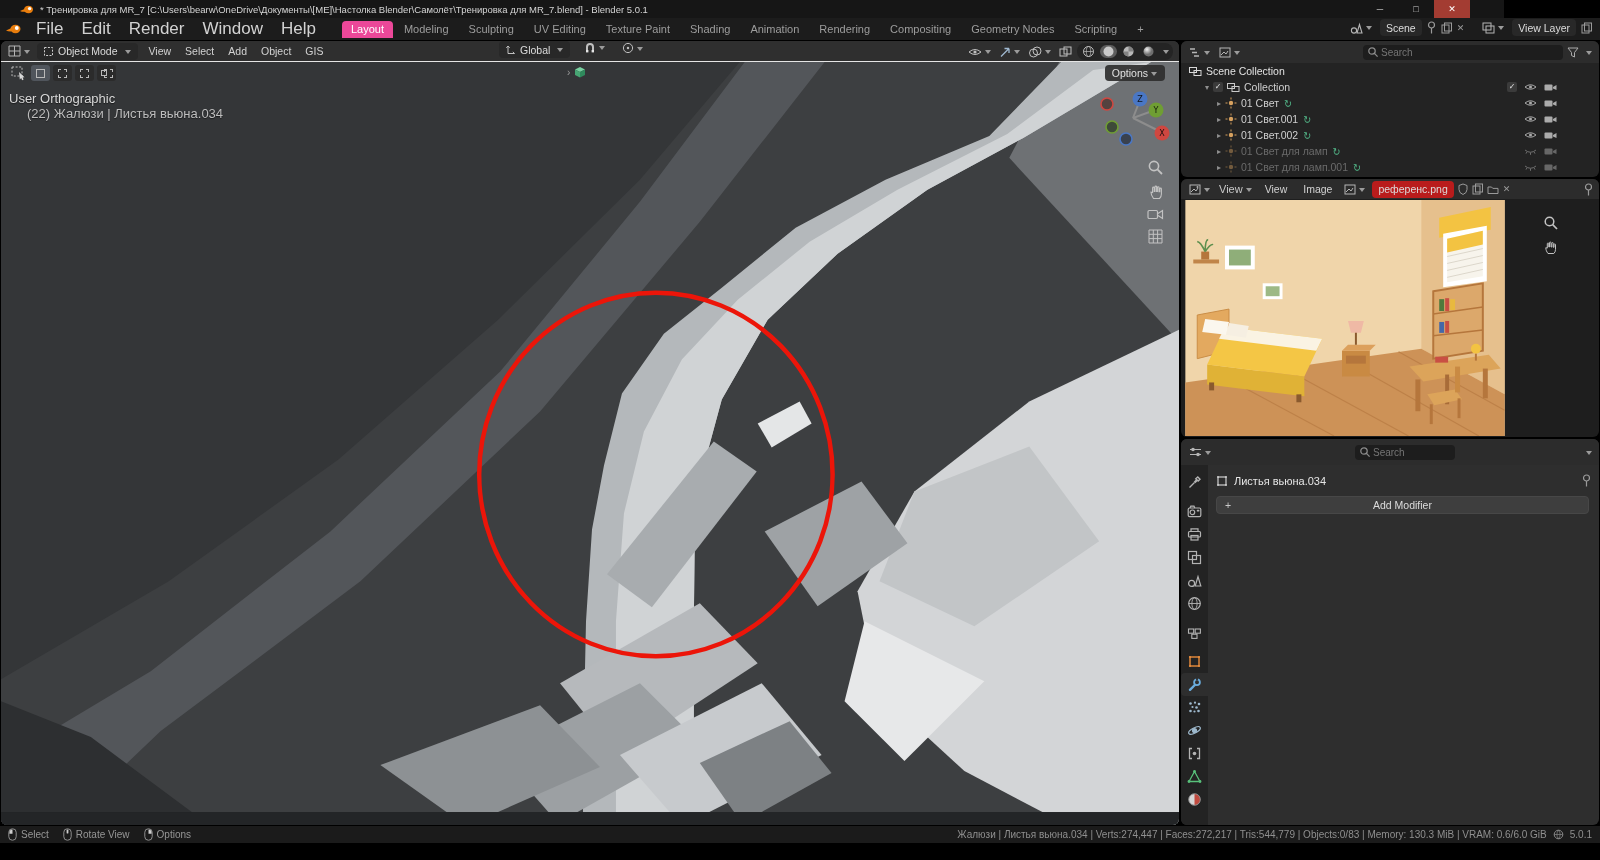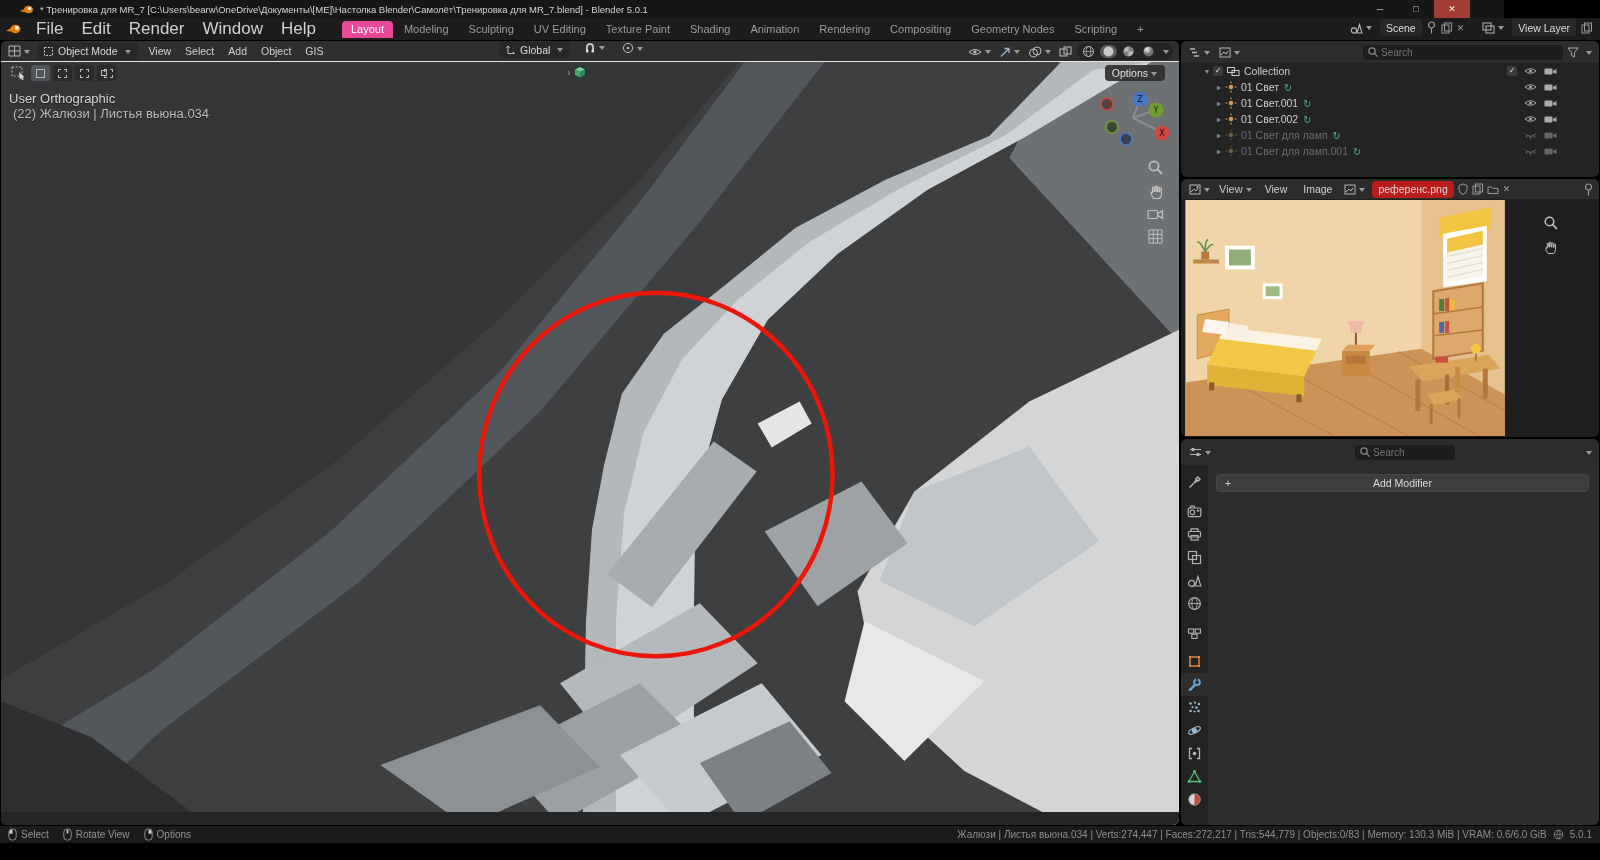--- a/index.html
+++ b/index.html
@@ -318,21 +318,21 @@
   <div class="crumb">
     <span>›</span>
     <svg width="12" height="12">
         <polygon points="6,1 11,3.5 6,6 1,3.5" fill="#79d0a0"></polygon>
         <polygon points="1,3.5 6,6 6,11.5 1,9" fill="#47a674"></polygon>
         <polygon points="11,3.5 6,6 6,11.5 11,9" fill="#2f8a5c"></polygon>
       </svg>
   </div>
 
   <div class="vp-overlay-text" style="left:8px;top:50px">User Orthographic</div>
-  <div class="vp-overlay-text" style="left:12px;top:65px;color:#bdbdbd">(22) Жалюзи | Листья вьюна.034</div>
+  <div class="vp-overlay-text" style="left:26px;top:65px;color:#bdbdbd">(22) Жалюзи | Листья вьюна.034</div>
 
   <svg class="abs" style="left:1094px;top:46px" width="84" height="66">
     <g stroke="#8d8d8d" stroke-width="2">
       <line x1="38" y1="31" x2="45" y2="13"></line>
       <line x1="38" y1="31" x2="60" y2="23"></line>
       <line x1="38" y1="31" x2="66" y2="45"></line>
     </g>
     <circle cx="12" cy="17" r="6" fill="#54423f" stroke="#cf4740" stroke-width="1.6"></circle>
     <circle cx="17" cy="40" r="6" fill="#3e4a39" stroke="#6f9e33" stroke-width="1.6"></circle>
     <circle cx="31" cy="52" r="6" fill="#39414f" stroke="#4a77c4" stroke-width="1.6"></circle>
@@ -390,20 +390,27 @@
           <line x1="7.4" y1="7.4" x2="10.6" y2="10.6" stroke="#8a8a8a" stroke-width="1.3"></line>
         </svg>
       <input class="search" style="width: 200px;" placeholder="Search">
     </span>
     <svg width="12" height="11">
         <path d="M1 1 H11 L7.5 5.5 V10 L4.5 8.5 V5.5 Z" fill="none" stroke="#ababab"></path>
       </svg>
     <i class="caret"></i>
   </div>
 
+  <div class="ol-row" style="padding-left:8px">
+    <svg width="13" height="11">
+        <rect x="0.5" y="1.5" width="7" height="5" fill="none" stroke="#d8d8d8"></rect>
+        <rect x="5" y="4.5" width="7" height="5" fill="none" stroke="#d8d8d8"></rect>
+      </svg>
+    <span class="ol-label" style="color:#e2e2e2">Scene Collection</span>
+  </div>
 
   <div class="ol-row" style="padding-left:20px">
     <span class="disc">▾</span>
     <span class="checkbox">✓</span>
     <svg width="13" height="11" style="margin-left:4px">
         <rect x="0.5" y="1.5" width="7" height="5" fill="none" stroke="#c9c9c9"></rect>
         <rect x="5" y="4.5" width="7" height="5" fill="none" stroke="#c9c9c9"></rect>
       </svg>
     <span class="ol-label">Collection</span>
     <span class="ol-right">
@@ -790,20 +797,35 @@
     <div class="ptab">
       <svg width="15" height="15">
           <circle cx="7.5" cy="7.5" r="5.8" fill="#d6d6d6"></circle>
           <path d="M7.5 1.7 A5.8 5.8 0 0 1 7.5 13.3 Z" fill="#c14a3f"></path>
           <circle cx="7.5" cy="7.5" r="5.8" fill="none" stroke="#8a8a8a"></circle>
         </svg>
     </div>
   </div>
 
   <div class="props-main">
+    <div class="pcrumb">
+      <svg width="12" height="12">
+          <rect x="2" y="2" width="8" height="8" fill="none" stroke="#cfcfcf" stroke-width="1.2"></rect>
+          <circle cx="2" cy="2" r=".9" fill="#cfcfcf"></circle>
+          <circle cx="10" cy="2" r=".9" fill="#cfcfcf"></circle>
+          <circle cx="2" cy="10" r=".9" fill="#cfcfcf"></circle>
+          <circle cx="10" cy="10" r=".9" fill="#cfcfcf"></circle>
+        </svg>
+      <span>Листья вьюна.034</span>
+      <span style="flex:1"></span>
+      <svg width="9" height="13">
+          <circle cx="4.5" cy="4" r="3" fill="none" stroke="#9a9a9a" stroke-width="1.2"></circle>
+          <line x1="4.5" y1="7" x2="4.5" y2="12.5" stroke="#9a9a9a" stroke-width="1.2"></line>
+        </svg>
+    </div>
     <div class="addmod">
       <span class="plus">+</span>
       <span>Add Modifier</span>
     </div>
   </div>
 </div>
 
 <div class="abs statusbar">
   <span class="sb-item">
     <svg width="9" height="13">

